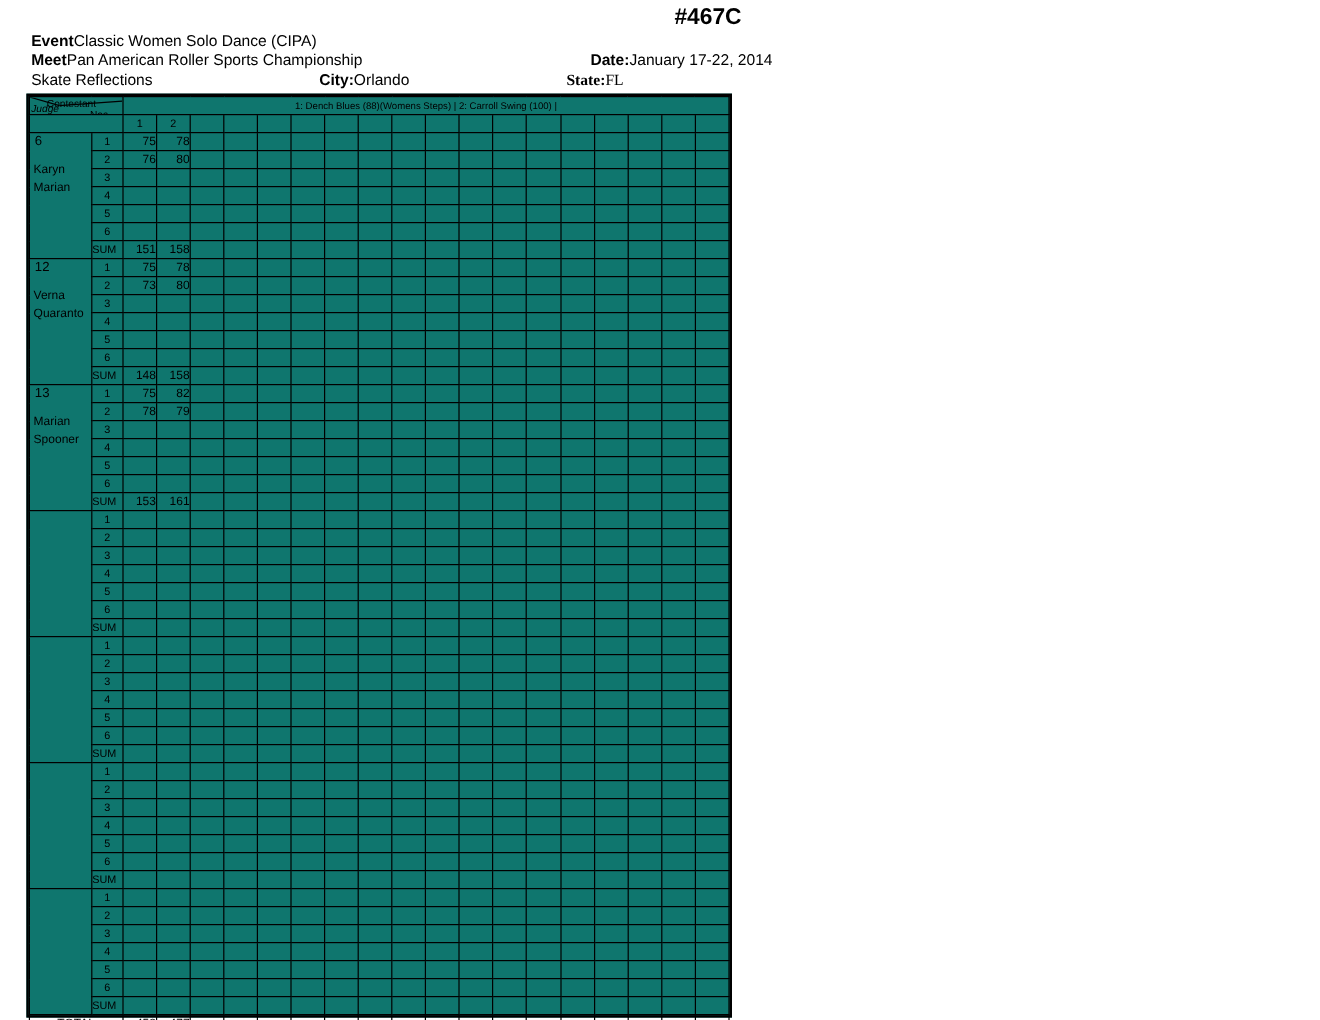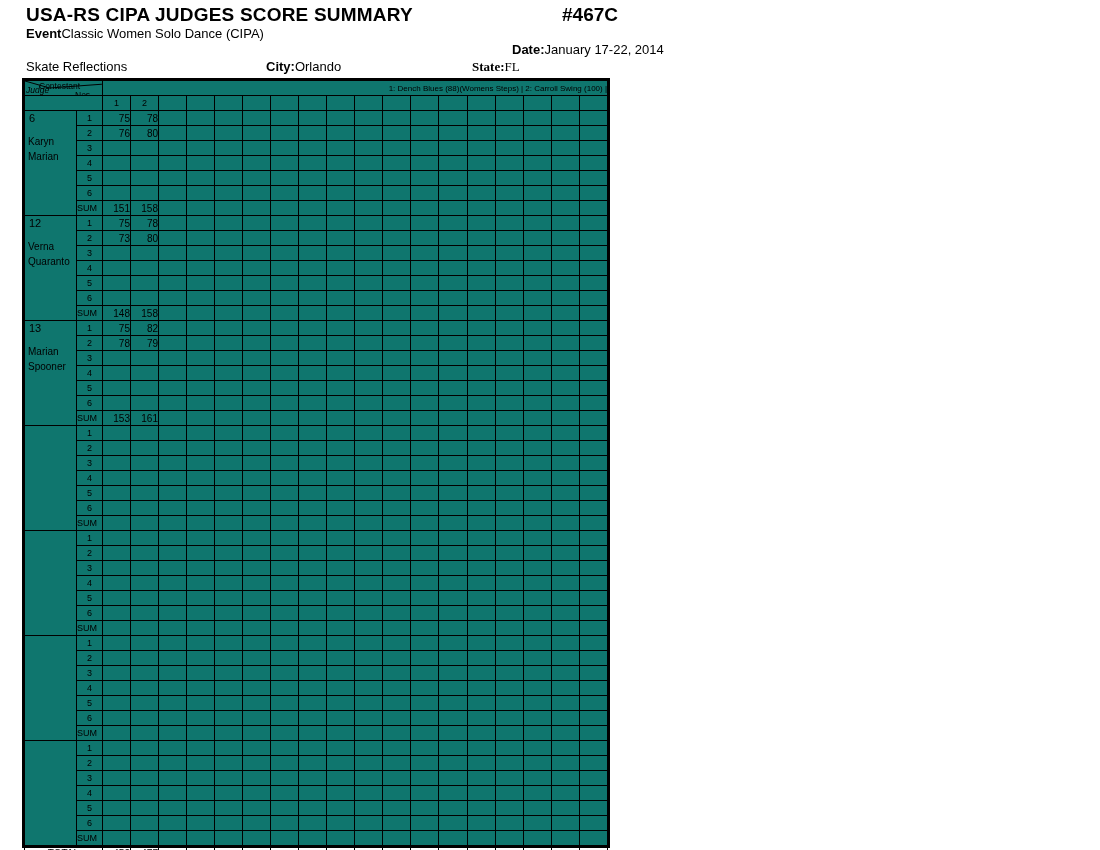--- a/index.html
+++ b/index.html
@@ -44,21 +44,21 @@
     position: absolute;
     font-size: 13px;
     white-space: nowrap;
   }
   .hdr-label {
     font-weight: bold;
   }
   #event-row  { left: 26px;  top: 26px; }
   #meet-row   { left: 26px;  top: 42px; }
   #org-row    { left: 26px;  top: 59px; }
-  #date-row   { left: 476px; top: 42px; padding-left: 36px; }
+  #date-row   { left: 456px; top: 42px; padding-left: 36px; }
   #city-row   { left: 266px; top: 59px; }
   #state-row  { left: 472px; top: 59px; font-family: Liberation Serif, serif; }
 
   
   #sheet {
     position: absolute;
     left: 22px;
     top: 78px;
     width: 588px;
     height: 770px;
@@ -89,21 +89,21 @@
 
   
   td.corner {
     height: 26px;
     position: relative;
     vertical-align: top;
   }
   td.dance-head {
     height: 26px;
     font-size: 8px;
-    text-align: right;
+    text-align: center;
     padding-left: 3px;
     vertical-align: middle;
     margin-top: 15px;
   }
   .corner-label-top {
     position: absolute;
     top: 0px;
     left: 14px;
     font-size: 8.5px;
   }
@@ -174,27 +174,29 @@
     padding-right: 2px;
     font-size: 10px;
     height: 16px;
   }
   .thickline td { border-bottom: 2px solid #000; }
 </style>
 </head>
 <body>
 
 <div id="header">
-  <div id="title">USA-RS CIPA JUDGES SCORE SUMMARY</div>
   <div id="sheet-number">#467C</div>
 
   <div class="hdr-row" id="event-row">
     <span class="hdr-label">Event</span><span>Classic Women Solo Dance  (CIPA)</span>
   </div>
 
+  <div class="hdr-row" id="meet-row">
+    <span class="hdr-label">Meet</span><span>Pan American Roller Sports Championship</span>
+  </div>
 
   <div class="hdr-row" id="org-row">
     <span>Skate Reflections</span>
   </div>
 
   <div class="hdr-row" id="date-row">
     <span class="hdr-label">Date:</span><span>January 17-22, 2014</span>
   </div>
 
   <div class="hdr-row" id="city-row">

